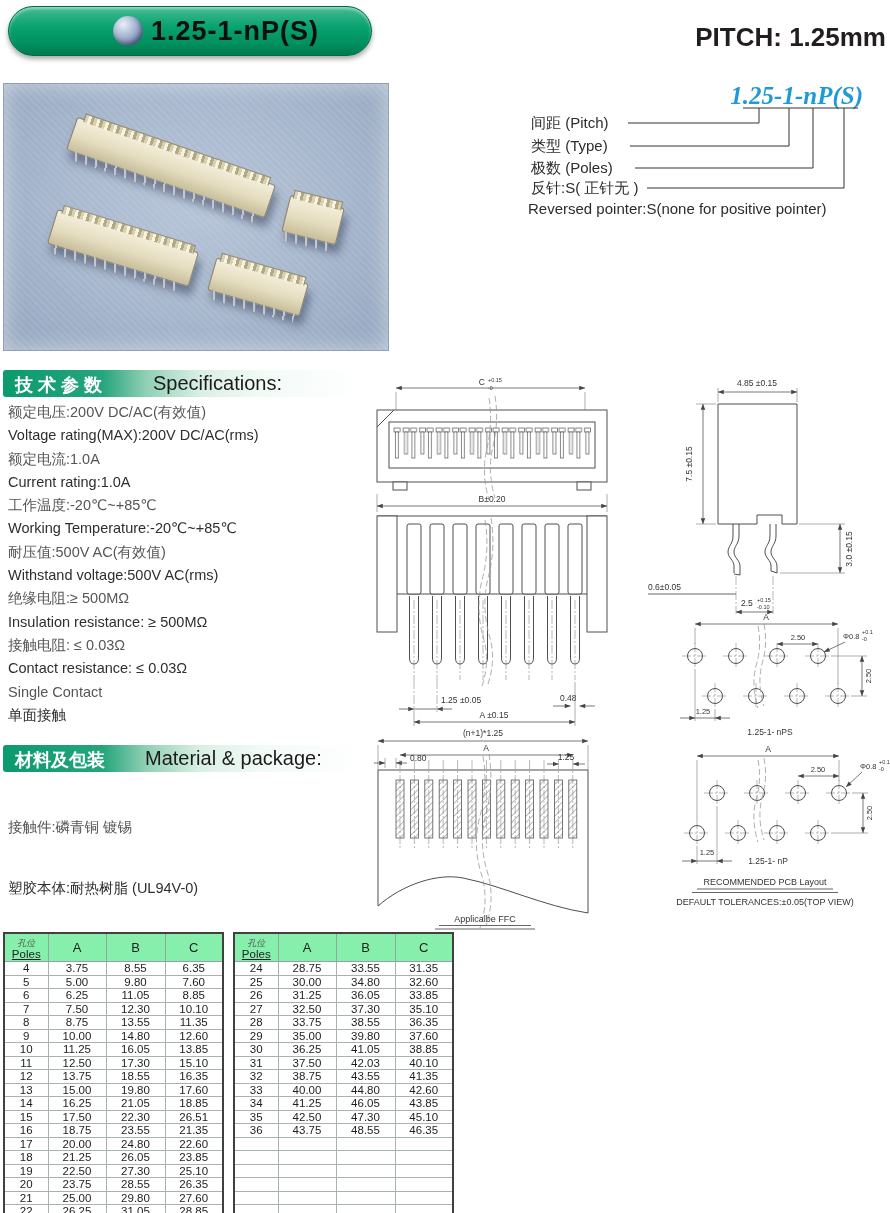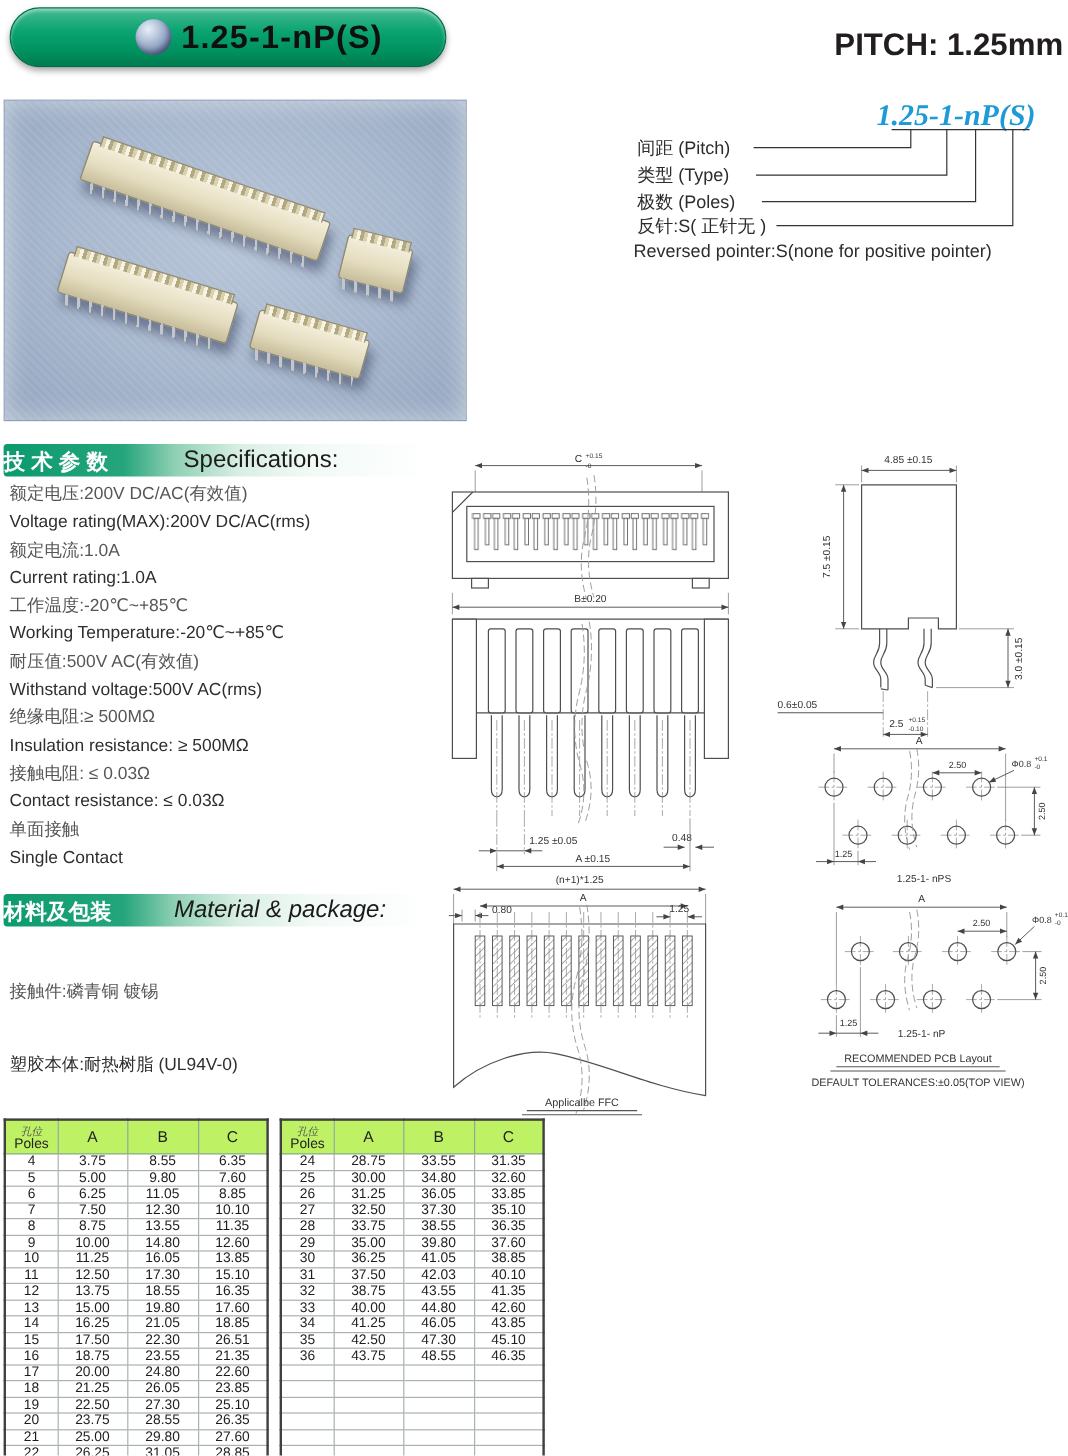--- a/index.html
+++ b/index.html
@@ -39,23 +39,23 @@
   
   .pn-svg{left:495px;top:82px;width:395px;height:146px;}
   .pn-code{font-family:"Liberation Serif","DejaVu Serif",serif;font-style:italic;font-weight:bold;
     font-size:25px;fill:#1e9ad6;}
   .pn-lbl{font-size:15px;fill:#2c2c2c;}
   .pn-line{stroke:#333;stroke-width:1;fill:none;}
 
   
   .secbar{left:3px;width:357px;height:27px;border-radius:3px;
     background:linear-gradient(90deg,#0b9a6e 0%,#25a57c 28%,#8fd0b4 40%,#d9efe4 55%,#f2faf6 72%,#ffffff 100%);}
-  .secbar .zh{position:absolute;left:0;top:3px;font-size:18px;font-weight:bold;color:#fff;white-space:nowrap;}
+  .secbar .zh{position:absolute;left:12px;top:3px;font-size:18px;font-weight:bold;color:#fff;white-space:nowrap;}
   .secbar .en{position:absolute;left:150px;top:2px;font-size:20px;color:#1b1b1b;white-space:nowrap;}
-  .secbar2 .en{left:142px;font-style:italic;}
+  .secbar2 .en{left:142px;}
   .lines{left:8px;width:355px;}
   .lines div{white-space:nowrap;}
   .spec-lines div{height:23.3px;line-height:23.3px;font-size:14.5px;}
   .mat-lines div{height:24.6px;line-height:24.6px;font-size:14.5px;margin-top:36px;}
   .lines div:nth-child(odd){color:#565656;}
   .lines div:nth-child(even){color:#2e2e2e;}
 
   
   svg{font-family:"Liberation Sans","DejaVu Sans",sans-serif;}
   .mid-svg{left:363px;top:370px;width:327px;height:560px;}
@@ -71,24 +71,24 @@
   text.t{font-size:5.5px;fill:#333;}
   text.s{font-size:7.5px;fill:#333;}
   text.f{font-size:9px;fill:#333;}
   .u{stroke:#555;stroke-width:.9;}
 
   
   .ptable{position:absolute;top:932px;border-collapse:collapse;table-layout:fixed;background:#fff;
     border:2px solid #404040;}
   .ptable.left{left:3px;} .ptable.right{left:233px;}
   .ptable col.c0{width:44px}.ptable col.c1{width:58px}.ptable col.c2{width:59px}.ptable col.c3{width:58px}
-  .ptable th{background:#bef264;border:1px solid #8fa89b;height:27px;font-weight:normal;
+  .ptable th{background:#86efac;border:1px solid #8fa89b;height:27px;font-weight:normal;
     font-size:13px;color:#222;padding:0;}
   .ptable th .zh{display:block;font-size:9px;color:#555;font-style:italic;line-height:10px;margin-top:2px;}
-  .ptable th .en{display:block;font-size:11.5px;line-height:12px;}
+  .ptable th .en{display:block;font-size:11.5px;line-height:12px;text-decoration:underline;}
   .ptable td{border:1px solid #a8b3ad;height:12.5px;line-height:12.5px;font-size:11.5px;
     text-align:center;color:#1d1d1d;padding:0;}
 </style>
 </head>
 <body>
 
 <div>
 
   <div class="abs banner">
     <span class="sphere"></span>
@@ -127,22 +127,22 @@
     <div>额定电流:1.0A</div>
     <div>Current rating:1.0A</div>
     <div>工作温度:-20℃~+85℃</div>
     <div>Working Temperature:-20℃~+85℃</div>
     <div>耐压值:500V AC(有效值)</div>
     <div>Withstand voltage:500V AC(rms)</div>
     <div>绝缘电阻:≥ 500MΩ</div>
     <div>Insulation resistance: ≥ 500MΩ</div>
     <div>接触电阻: ≤ 0.03Ω</div>
     <div>Contact resistance: ≤ 0.03Ω</div>
+    <div>Single Contact</div>
     <div>单面接触</div>
-    <div>Single Contact</div>
   </div>
 
   <div class="abs secbar secbar2" style="top:745px">
     <span class="zh">材料及包装</span>
     <span class="en">Material &amp; package:</span>
   </div>
   <div class="abs lines mat-lines" style="top:779px">
     <div>接触件:磷青铜 镀锡</div>
     <div>塑胶本体:耐热树脂 (UL94V-0)</div>
     <div>管装 Pipe Package</div>

